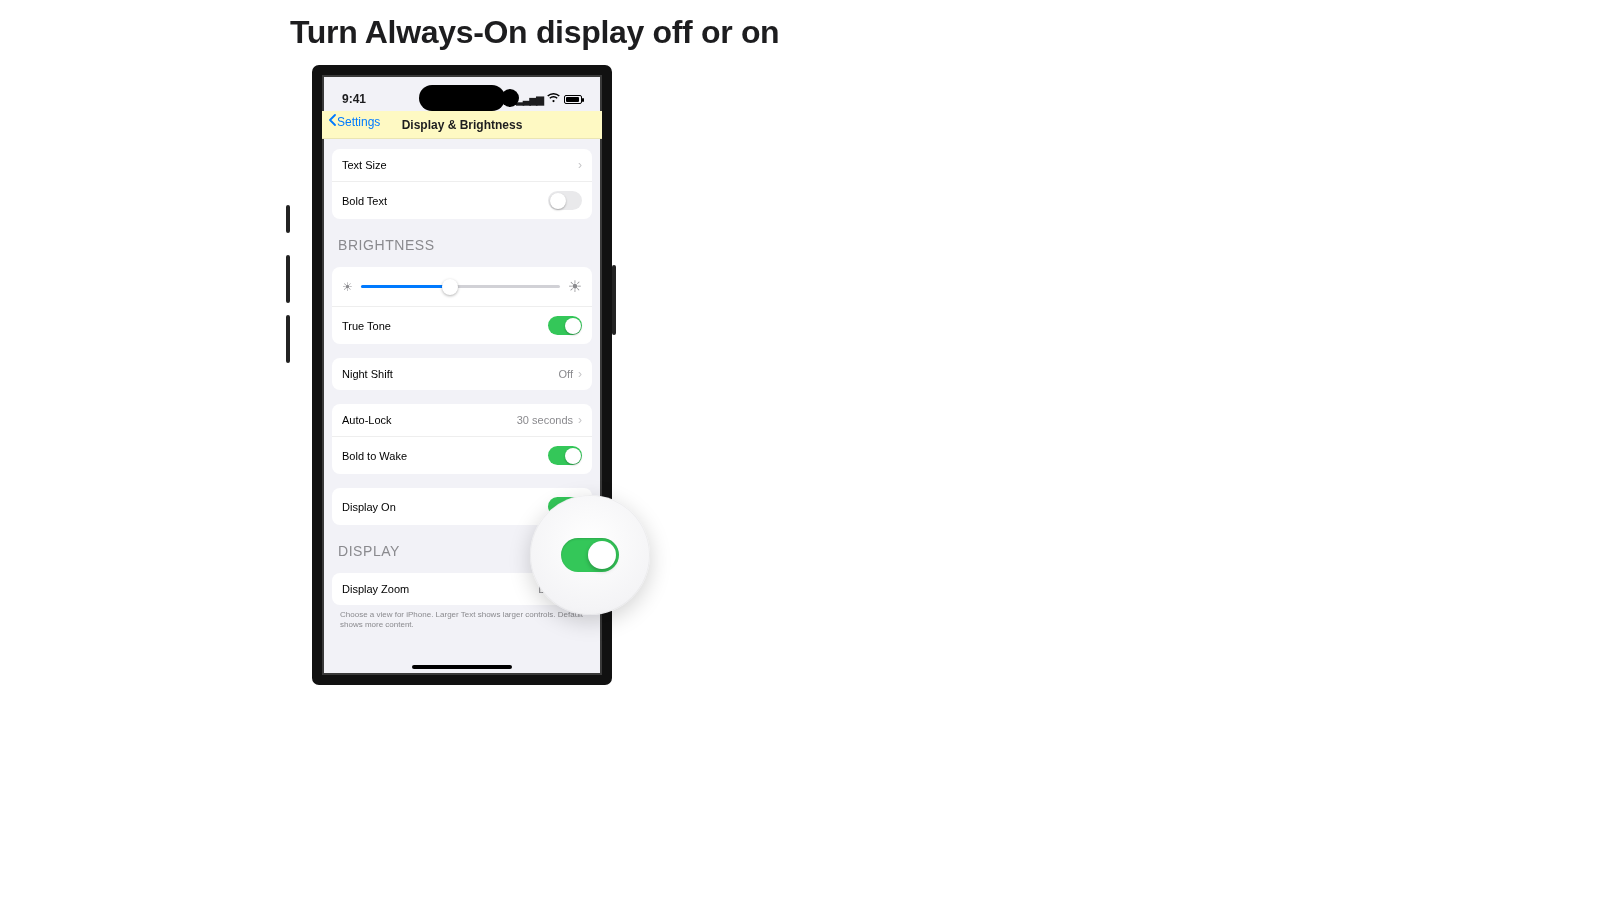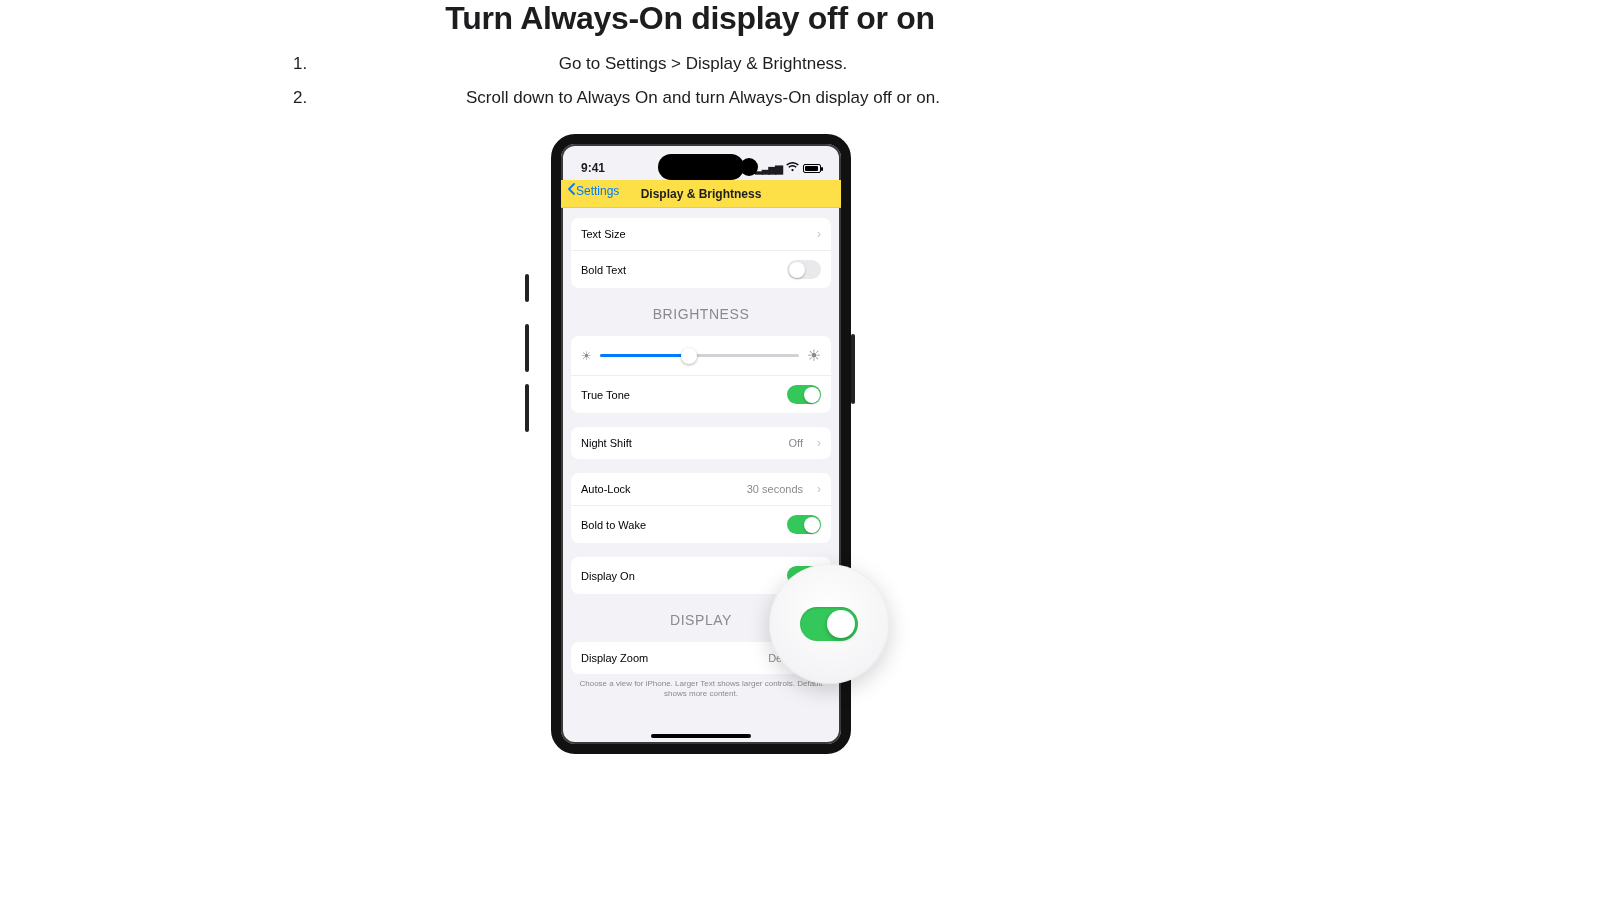--- a/index.html
+++ b/index.html
@@ -7,21 +7,21 @@
     font-family: -apple-system, BlinkMacSystemFont, "Segoe UI", Helvetica, Arial, sans-serif;
     background: #fff;
     color: #1d1d1f;
     width: 1600px;
     height: 900px;
     position: relative;
   }
   .article {
     width: 800px;
     margin-left: 290px;
-    text-align: center;
+    padding-top: 14px;
   }
   .article h1 {
     font-size: 32px;
     font-weight: 700;
     letter-spacing: -0.01em;
     margin-bottom: 14px;
   }
   .article p.intro {
     font-size: 17px;
     line-height: 1.5;
@@ -40,21 +40,21 @@
     padding-left: 4px;
   }
 
   
   .phone {
     position: relative;
     width: 300px;
     height: 620px;
     margin-left: 22px;
     border: 10px solid #111;
-    border-radius: 24px;
+    border-radius: 7px;
     background: #f2f2f7;
     overflow: hidden;
     box-shadow: 0 0 0 2px #3a3a3a inset;
   }
   .phone-side-btn {
     position: absolute;
     background: #222;
     border-radius: 2px;
   }
   .phone-wrap { position: relative; display: inline-block; }
@@ -83,39 +83,39 @@
   .bars, .wifi, .batt { display:inline-block; }
   .bars { letter-spacing:-1px; font-size:10px; }
   .batt {
     width:18px; height:9px; border:1px solid #000; border-radius:2px; position:relative;
   }
   .batt::after{content:"";position:absolute;right:-3px;top:2px;width:2px;height:4px;background:#000;border-radius:1px;}
   .batt::before{content:"";position:absolute;left:1px;top:1px;width:13px;height:5px;background:#000;border-radius:1px;}
 
   .nav-bar {
     display:flex; align-items:center; justify-content:center;
-    height:28px; position:relative; background:#fde047;
+    height:28px; position:relative; background:#fef9c3;
     border-bottom:1px solid rgba(0,0,0,0.08);
   }
   .nav-back {
     position:absolute; left:6px; top:3px; color:#007aff; font-size:12px;
     display:flex; align-items:center; gap:1px;
   }
   .nav-title { font-size:12px; font-weight:700; }
 
   .settings-scroll { padding: 0 10px 20px 10px; font-size:11px; }
 
   .group { background:#fff; border-radius:8px; margin-top:10px; overflow:hidden; }
   .group .row {
     display:flex; align-items:center; justify-content:space-between;
     padding:9px 10px; border-top:1px solid #eee; min-height:30px;
   }
   .group .row:first-child { border-top:none; }
   .row-label { color:#000; }
-  .row-value { color:#8a8a8e; display:flex; align-items:center; gap:14px; }
+  .row-value { color:#8a8a8e; display:flex; align-items:center; gap:5px; }
   .chev { color:#c6c6c8; font-size:12px; }
   .section-header {
     font-size:14px; color:#8a8a8e; letter-spacing:0.04em;
     padding: 18px 6px 4px 6px; text-transform:uppercase;
   }
   .section-footer {
     font-size:8px; color:#8a8a8e; padding:5px 8px 0 8px; line-height:1.3;
   }
 
   
@@ -170,24 +170,20 @@
   .callout .big-toggle .knob {
     position:absolute; right:3px; top:3px; width:28px; height:28px;
     background:#fff; border-radius:50%; box-shadow:0 2px 4px rgba(0,0,0,0.25);
   }
 </style>
 </head>
 <body>
 
 <div class="article">
   <h1>Turn Always-On display off or on</h1>
-  <ol>
-    <li>Go to Settings &gt; Display &amp; Brightness.</li>
-    <li>Scroll down to Always On and turn Always-On display off or on.</li>
-  </ol>
 
   <div class="phone-wrap">
     <div class="phone-side-btn sb-left1"></div>
     <div class="phone-side-btn sb-left2"></div>
     <div class="phone-side-btn sb-left3"></div>
     <div class="phone-side-btn sb-right"></div>
 
     <div class="phone">
       <div class="dynamic-island"></div>
 

